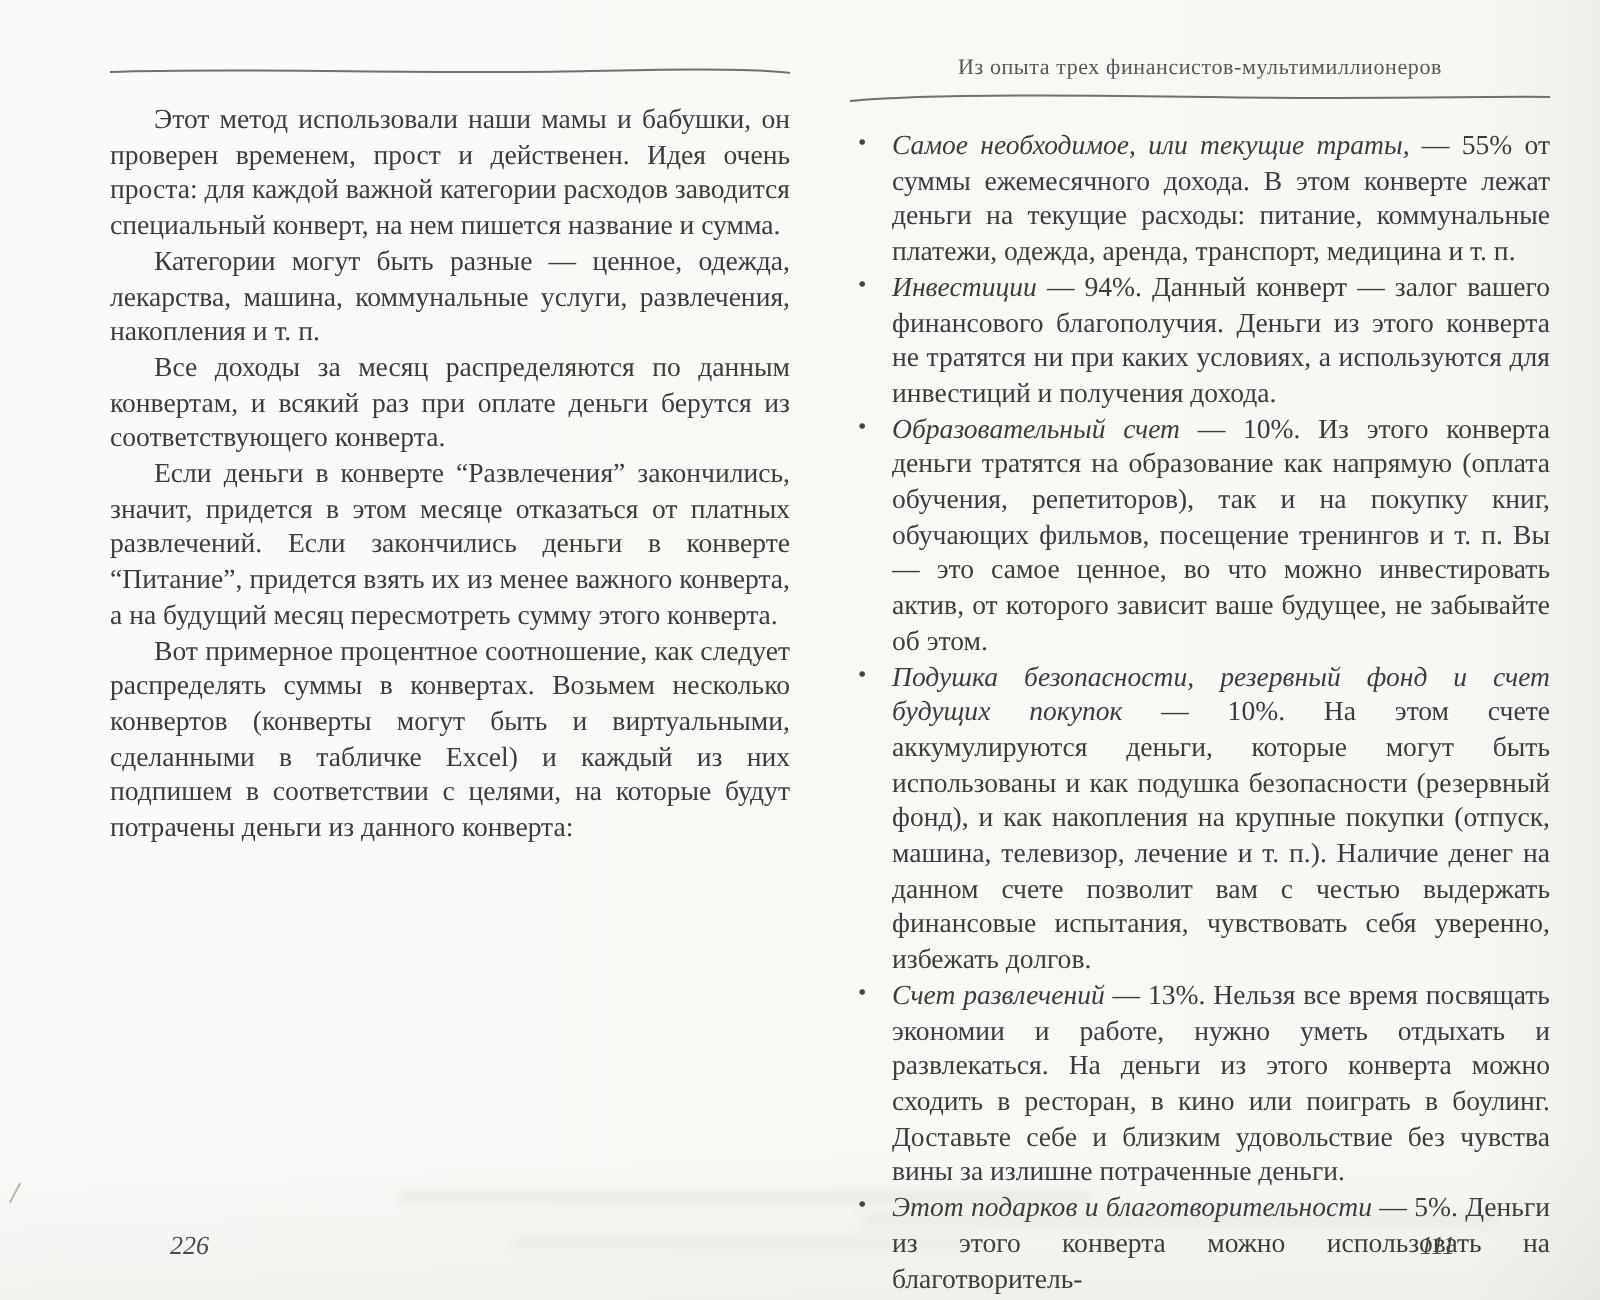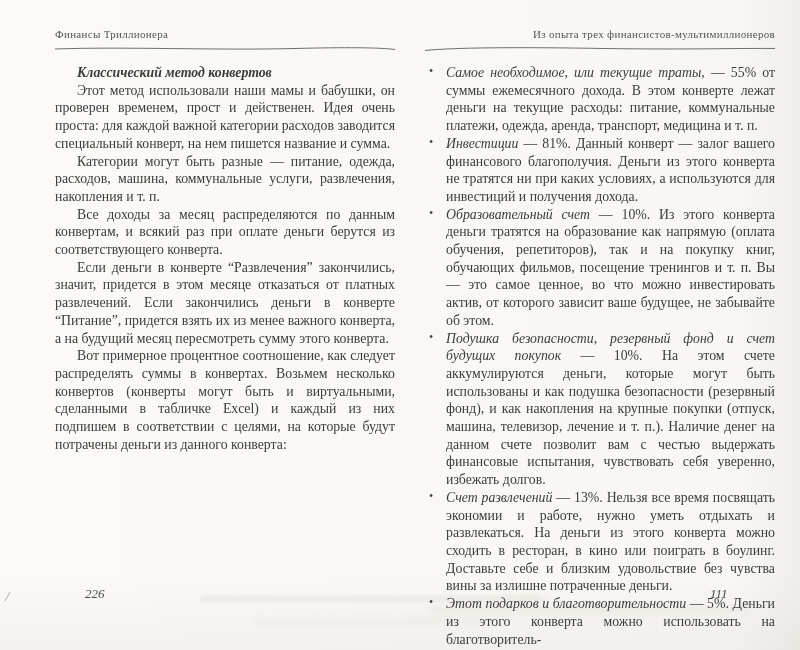--- a/index.html
+++ b/index.html
@@ -12,35 +12,35 @@
       linear-gradient(90deg, #fbfaf8 0%, #f9f8f5 55%, #f8f7f4 92%, #f0eeea 100%);
     font-family:"Liberation Serif","DejaVu Serif",serif;
     color:#3c3c3c;
   }
   .page{position:absolute;top:28px;}
   .page.left{left:55px;width:340px;}
   .page.right{left:425px;width:350px;}
   .running-header{
     font-size:11px;line-height:13px;color:#565656;letter-spacing:.3px;
   }
-  .page.right .running-header{text-align:right;}
+  .page.right .running-header{text-align:center;}
   .rule{display:block;margin-top:4px;}
   .page-body{margin-top:12px;font-size:13.8px;line-height:17.7px;text-align:justify;}
   .page-body p{margin:0;}
   .page-body p.ind{text-indent:22px;}
   .section-heading{
     margin:0;font-size:13.8px;line-height:17.7px;
     font-weight:bold;font-style:italic;text-indent:22px;
   }
   ul.bullets{list-style:none;margin:0;padding:0;}
   ul.bullets li{position:relative;padding-left:21px;margin:0;}
   .bullet-marker{position:absolute;left:4px;top:-1px;font-size:12px;color:#444;}
   .bullet-lead{font-style:italic;}
   .page-number{
-    position:absolute;top:586px;
+    position:absolute;top:615px;
     font-style:italic;font-size:13px;color:#4a4a4a;
   }
   .page-number.num-left{left:85px;}
   .page-number.num-right{left:710px;}
   .scan-streak{position:absolute;border-radius:3px;pointer-events:none;}
   .s1{left:200px;top:596px;width:345px;height:5px;background:#eae7e1;filter:blur(2px);}
   .s2{left:430px;top:607px;width:320px;height:6px;background:#ece9e3;filter:blur(3px);}
   .s3{left:255px;top:619px;width:230px;height:5px;background:#edeae4;filter:blur(3px);}
   .corner-mark{
     position:absolute;left:2px;top:596px;width:11px;height:1px;
@@ -51,46 +51,44 @@
 <body>
 
 <div class="spread">
 
   <div class="scan-streak s1"></div>
   <div class="scan-streak s2"></div>
   <div class="scan-streak s3"></div>
   <div class="corner-mark"></div>
 
   <section class="page left">
-    <div class="running-header">Финансы Триллионера</div>
     <svg class="rule" width="340" height="7" viewBox="0 0 340 7">
       <path d="M0,4 C70,1.5 160,5.5 240,3.5 C290,2.2 325,2.5 340,4.5" stroke="#6f6f6f" stroke-width="1" fill="none"></path>
     </svg>
     <div class="page-body">
-      <h3 class="section-heading">Классический метод конвертов</h3>
       <p class="ind">Этот метод использовали наши мамы и бабушки, он проверен временем, прост и действенен. Идея очень проста: для каждой важной категории расходов заводится специальный конверт, на нем пишется название и сумма.</p>
-      <p class="ind">Категории могут быть разные — питание, одежда, расходов, машина, коммунальные услуги, развлечения, накопления и т. п.</p>
+      <p class="ind">Категории могут быть разные — ценное, одежда, лекарства, машина, коммунальные услуги, развлечения, накопления и т. п.</p>
       <p class="ind">Все доходы за месяц распределяются по данным конвертам, и всякий раз при оплате деньги берутся из соответствующего конверта.</p>
       <p class="ind">Если деньги в конверте “Развлечения” закончились, значит, придется в этом месяце отказаться от платных развлечений. Если закончились деньги в конверте “Питание”, придется взять их из менее важного конверта, а на будущий месяц пересмотреть сумму этого конверта.</p>
       <p class="ind">Вот примерное процентное соотношение, как следует распределять суммы в конвертах. Возьмем несколько конвертов (конверты могут быть и виртуальными, сделанными в табличке Excel) и каждый из них подпишем в соответствии с целями, на которые будут потрачены деньги из данного конверта:</p>
     </div>
   </section>
 
   <section class="page right">
     <div class="running-header">Из опыта трех финансистов-мультимиллионеров</div>
     <svg class="rule" width="350" height="7" viewBox="0 0 350 7">
       <path d="M0,5.5 C30,2.5 90,2 180,3.5 C260,4.8 320,3 350,3.5" stroke="#6f6f6f" stroke-width="1" fill="none"></path>
     </svg>
     <div class="page-body">
       <ul class="bullets">
         <li>
           <span class="bullet-marker">•</span><span class="bullet-lead">Самое необходимое, или текущие траты,</span><span class="bullet-rest"> — 55% от суммы ежемесячного дохода. В этом конверте лежат деньги на текущие расходы: питание, коммунальные платежи, одежда, аренда, транспорт, медицина и т. п.</span>
         </li>
         <li>
-          <span class="bullet-marker">•</span><span class="bullet-lead">Инвестиции</span><span class="bullet-rest"> — 81%. Данный конверт — залог вашего финансового благополучия. Деньги из этого конверта не тратятся ни при каких условиях, а используются для инвестиций и получения дохода.</span>
+          <span class="bullet-marker">•</span><span class="bullet-lead">Инвестиции</span><span class="bullet-rest"> — 94%. Данный конверт — залог вашего финансового благополучия. Деньги из этого конверта не тратятся ни при каких условиях, а используются для инвестиций и получения дохода.</span>
         </li>
         <li>
           <span class="bullet-marker">•</span><span class="bullet-lead">Образовательный счет</span><span class="bullet-rest"> — 10%. Из этого конверта деньги тратятся на образование как напрямую (оплата обучения, репетиторов), так и на покупку книг, обучающих фильмов, посещение тренингов и т. п. Вы — это самое ценное, во что можно инвестировать актив, от которого зависит ваше будущее, не забывайте об этом.</span>
         </li>
         <li>
           <span class="bullet-marker">•</span><span class="bullet-lead">Подушка безопасности, резервный фонд и счет будущих покупок</span><span class="bullet-rest"> — 10%. На этом счете аккумулируются деньги, которые могут быть использованы и как подушка безопасности (резервный фонд), и как накопления на крупные покупки (отпуск, машина, телевизор, лечение и т. п.). Наличие денег на данном счете позволит вам с честью выдержать финансовые испытания, чувствовать себя уверенно, избежать долгов.</span>
         </li>
         <li>
           <span class="bullet-marker">•</span><span class="bullet-lead">Счет развлечений</span><span class="bullet-rest"> — 13%. Нельзя все время посвящать экономии и работе, нужно уметь отдыхать и развлекаться. На деньги из этого конверта можно сходить в ресторан, в кино или поиграть в боулинг. Доставьте себе и близким удовольствие без чувства вины за излишне потраченные деньги.</span>
         </li>

